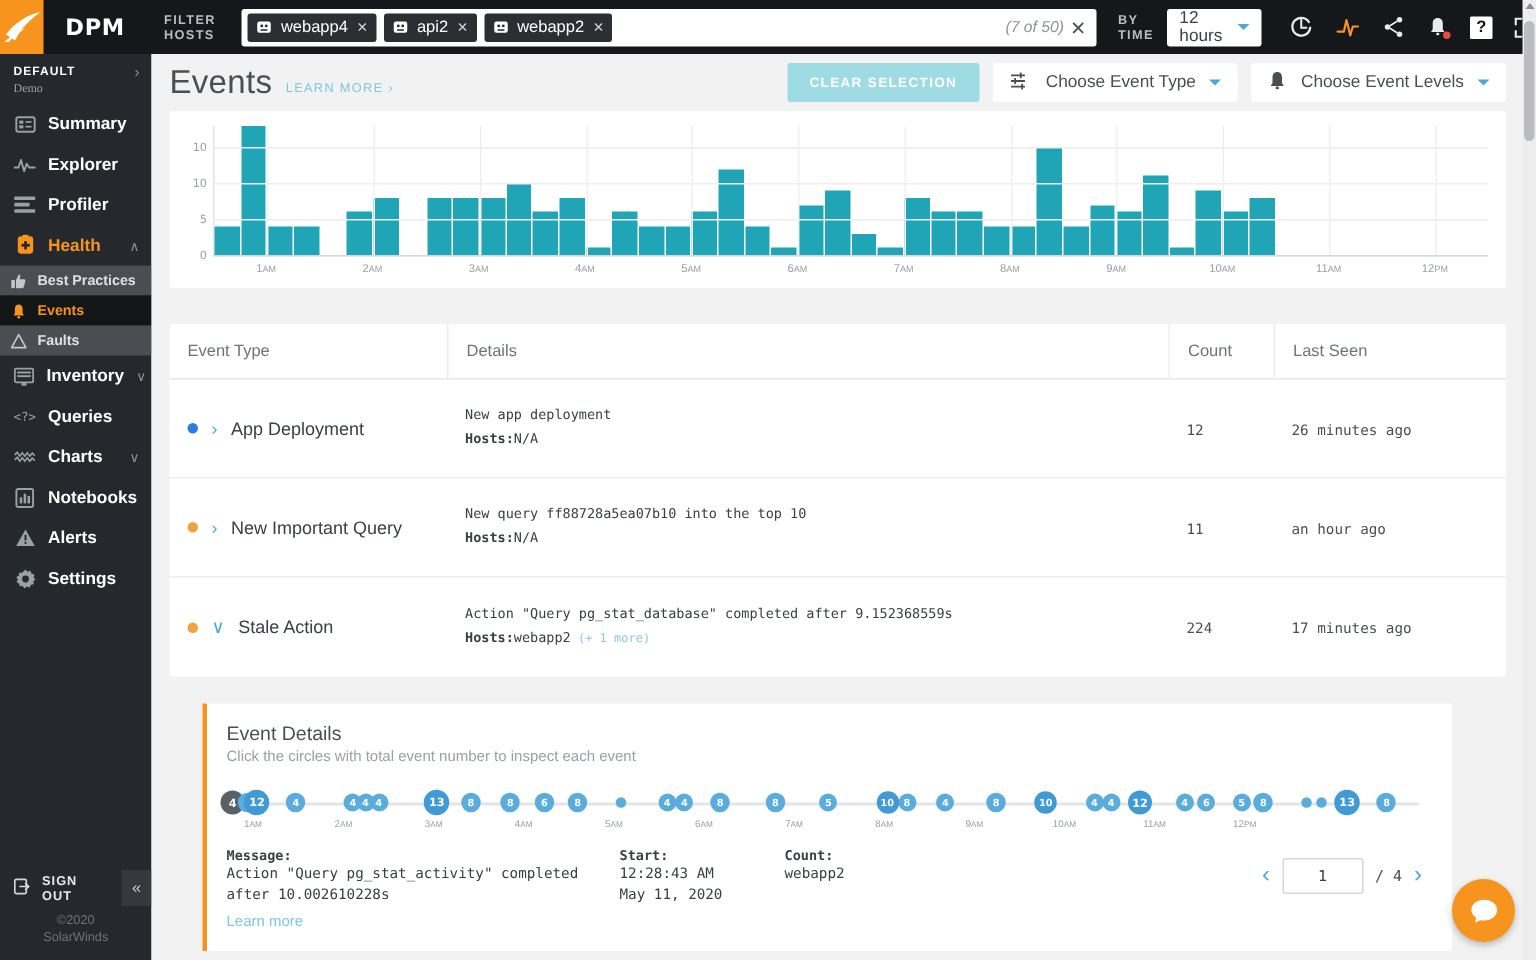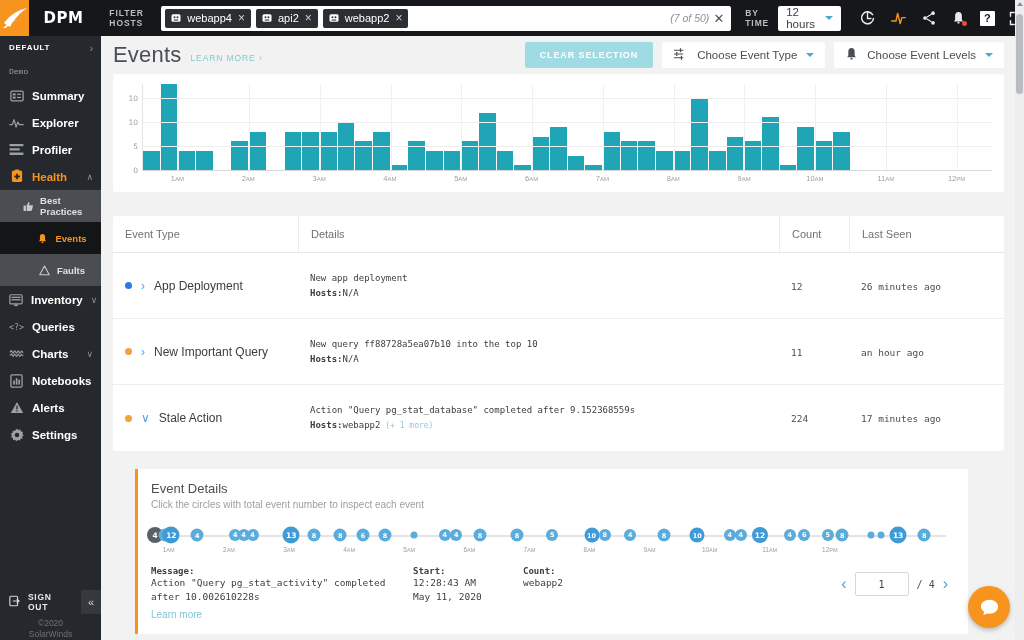--- a/index.html
+++ b/index.html
@@ -44,35 +44,35 @@
   .page-scroll .thumb { position:absolute; top:14px; left:1px; width:7px; height:80px; background:#b9bcc0; border-radius:4px;}
   .page-scroll .arw { position:absolute; top:2px; left:2px; width:0;height:0;border-left:3px solid transparent;border-right:3px solid transparent;border-bottom:4px solid #8a8f94;}
 
   
   .body { flex:1; display:flex; min-height:0; }
 
   
   .sidebar { width:101px; background:#25282c; flex:0 0 101px; display:flex; flex-direction:column; position:relative; }
   .env { padding:7px 8px 6px 9px; display:flex; align-items:flex-start; }
   .env-t { color:#fff; font-size:8px; font-weight:bold; letter-spacing:.7px; }
-  .env-s { color:#9aa0a6; font-size:8px; margin-top:15px; font-family:Liberation Mono, monospace;}
+  .env-s { color:#9aa0a6; font-size:8px; margin-top:2px; font-family:Liberation Serif, serif;}
   .env-arrow { margin-left:auto; color:#8d9297; font-size:10px; }
   .nav-item {
     display:flex; align-items:center; height:27px; padding-left:9px; gap:8px; cursor:pointer; position:relative;
   }
   .nav-item .lbl { color:#fff; font-size:11.5px; font-weight:bold; }
   .nav-item .ico { width:15px; display:flex; justify-content:center; }
   .nav-item .chev { margin-left:auto; margin-right:8px; color:#8d9297; font-size:9px; }
   .nav-item.active .lbl { color:#f7941e; }
-  .sub-item { display:flex; align-items:center; height:32px; padding-left:22px; gap:6px; cursor:pointer; background:#4a4d51;justify-content:center; }
+  .sub-item { display:flex; align-items:center; height:20px; padding-left:6px; gap:6px; cursor:pointer; background:#4a4d51; }
   .sub-item .lbl { font-size:9.5px; font-weight:bold; color:#dfe1e3; }
   .sub-item.sel { background:#131517; }
   .sub-item.sel .lbl { color:#f7941e; }
   .sub-item .ico { width:13px; display:flex; justify-content:center; }
-  .sidebar-foot { margin-top:auto; padding-bottom:0; }
+  .sidebar-foot { margin-top:auto; padding-bottom:10px; }
   .signout { display:flex; align-items:center; height:24px; padding-left:9px; gap:7px; }
   .signout .lbl { color:#e6e8ea; font-size:8.5px; font-weight:bold; letter-spacing:.7px; }
   .collapse { margin-left:auto; width:20px; height:24px; background:#35383c; display:flex; align-items:center; justify-content:center; color:#cfd2d6; font-size:11px; cursor:pointer;}
   .copyright { text-align:center; color:#6e7378; font-size:8.5px; line-height:11px; margin-top:4px; }
 
   
   .main { flex:1; min-width:0; background:#f2f2f2; display:flex; flex-direction:column; position:relative; }
   .page-head { height:38px; display:flex; align-items:center; padding:0 20px 0 12px; }
   .page-title { font-size:22px; color:#4a4f54; font-weight:normal; letter-spacing:.2px; }
   .learn-more { color:#7fc8d8; font-size:8.5px; font-weight:normal; letter-spacing:.9px; margin-left:9px; margin-top:5px; cursor:pointer;}

